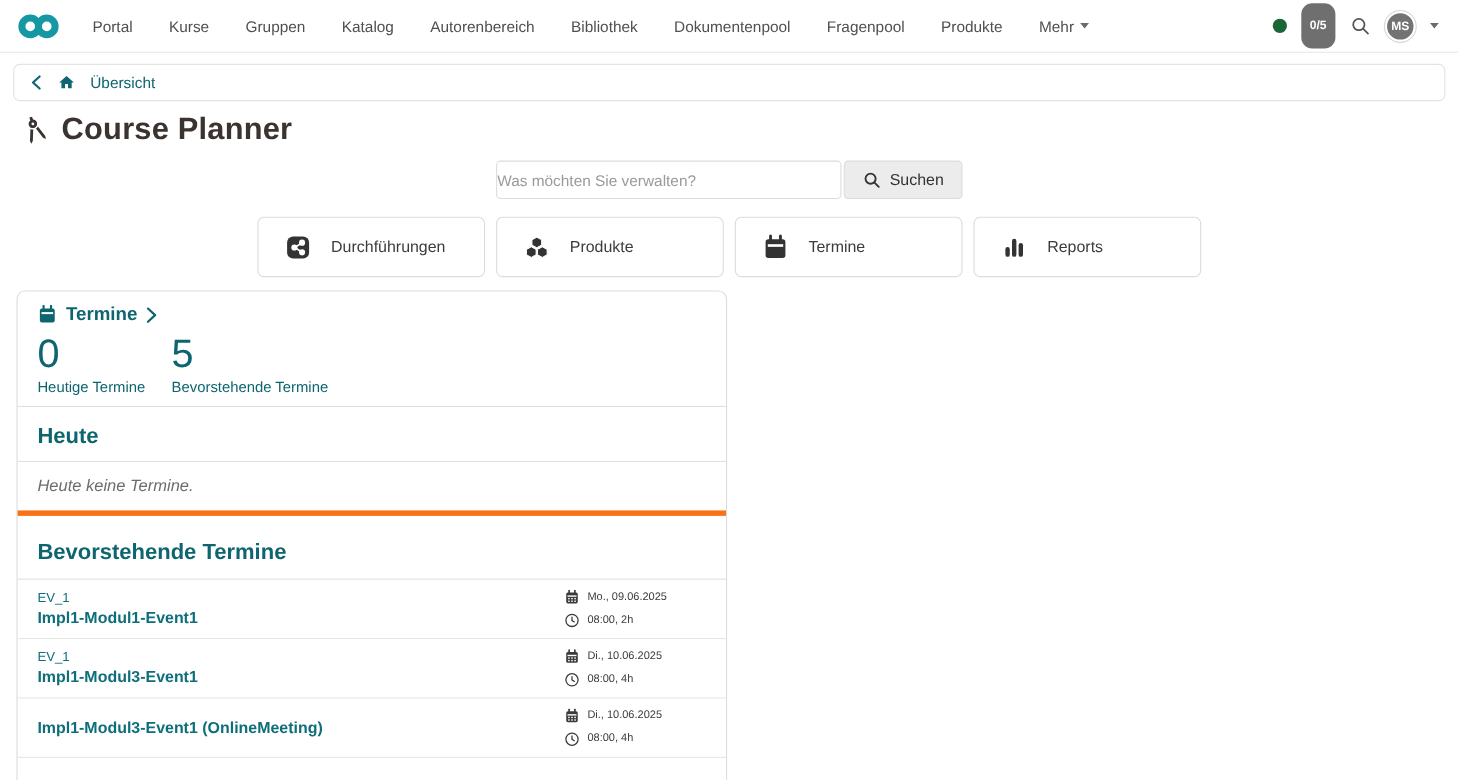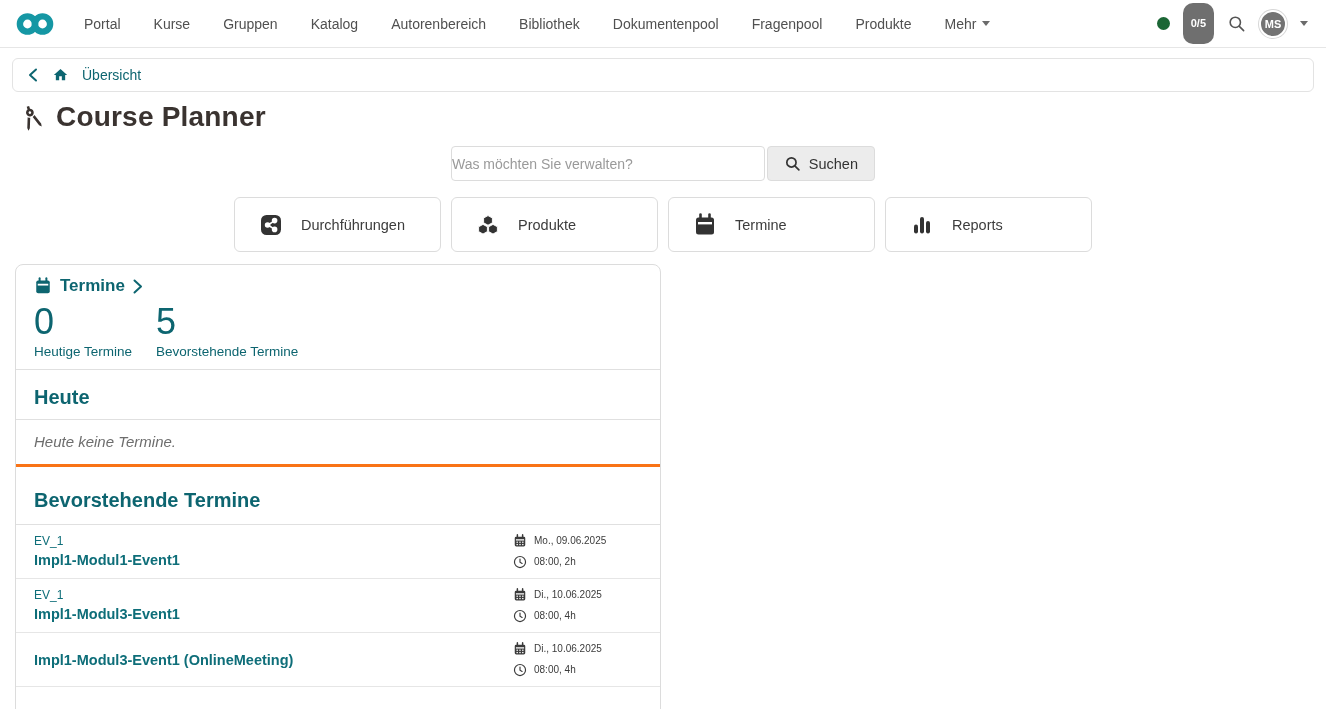--- a/index.html
+++ b/index.html
@@ -54,21 +54,21 @@
   .panel-head { padding:11px 18px 10px; border-bottom:1px solid #e0e0e0; }
   .panel-head-title { display:flex; align-items:center; gap:8px; cursor:pointer; }
   .panel-title { font-size:17px; font-weight:bold; color:#0d6570; }
   .stats { display:flex; gap:21px; margin-top:5px; }
   .stat-value { font-size:36px; font-weight:400; color:#0d6570; line-height:1.15; }
   .stat-label { font-size:13.5px; color:#0d6570; margin-top:2px; }
   .stat:first-child { min-width:101px; }
   .section-heading { padding:16px 18px 10px; font-size:20px; font-weight:bold; color:#0d6570;
     border-bottom:1px solid #e0e0e0; }
   .empty-msg { padding:13px 18px 14px; font-style:italic; color:#6d6d6d; font-size:15px;
-    border-bottom:3px solid #f97316; }
+    border-bottom:5px solid #f97316; }
   .upcoming-heading { padding-top:22px; padding-bottom:12px; }
   .event-row { display:flex; align-items:center; min-height:51px; padding:6px 10px 6px 18px;
     border-bottom:1px solid #e6e6e6; cursor:pointer; }
   .event-row.partial { align-items:flex-start; padding-top:9px; border-bottom:none; }
   .event-left { flex:1; min-width:0; }
   .event-code { font-size:12px; color:#0e6e79; margin-bottom:3px; }
   .event-title { font-size:14.5px; font-weight:bold; color:#0e6e79; }
   .event-right { width:137px; display:flex; flex-direction:column; gap:1px; }
   .meta-line { display:flex; align-items:center; gap:7px; font-size:10px; color:#3b3b3b;
     line-height:20px; white-space:nowrap; }

